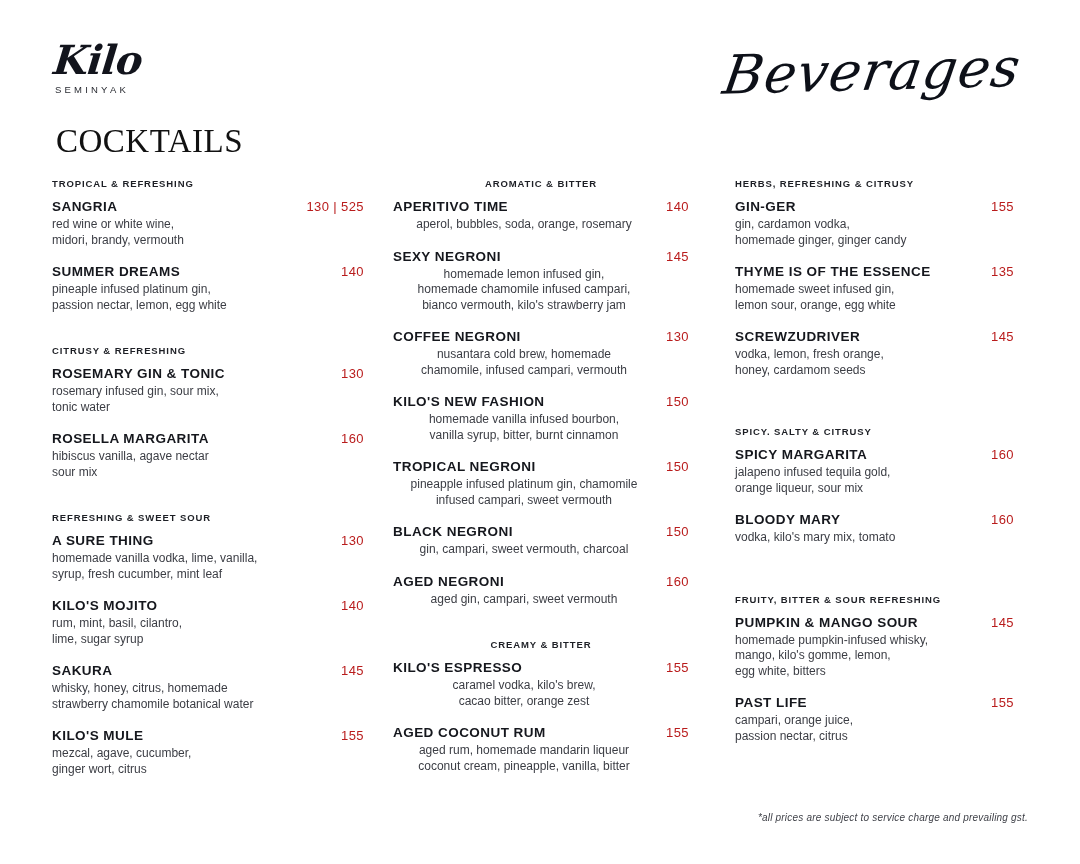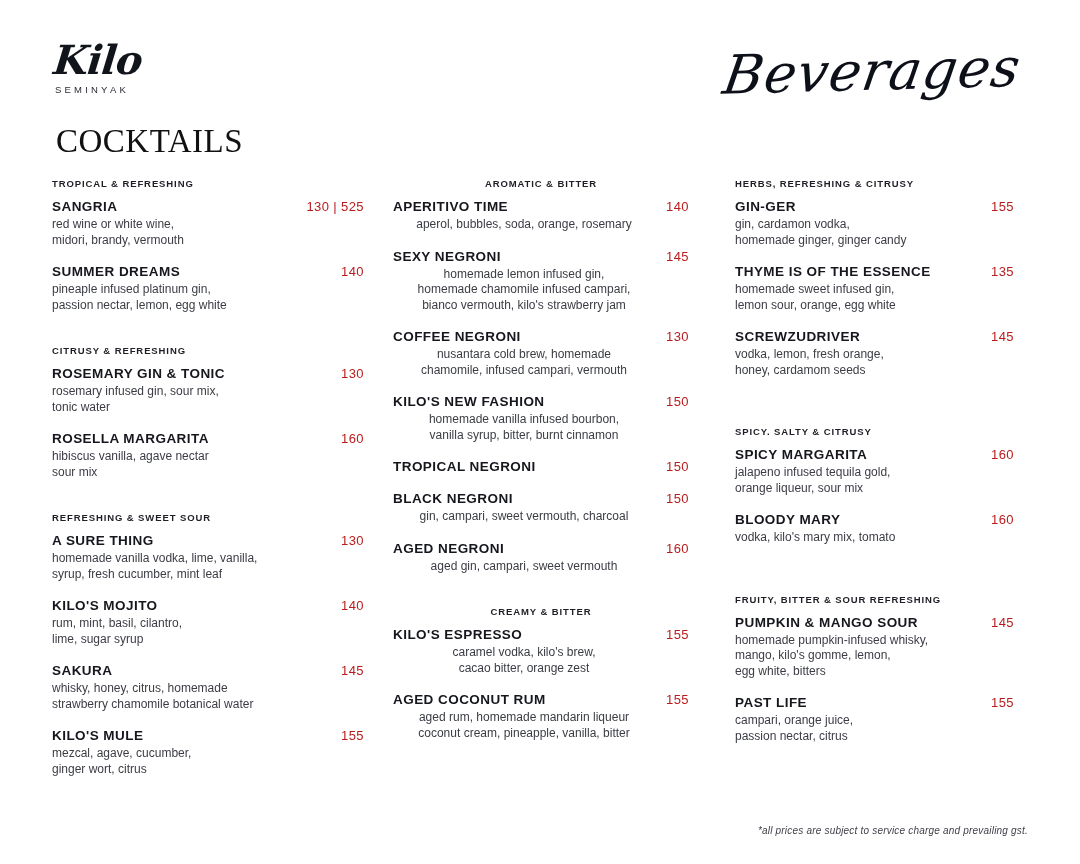--- a/index.html
+++ b/index.html
@@ -157,21 +157,21 @@
   }
 
   
   .gap-sm { height: 10px; }
   .gap-md { height: 26px; }
 
   
   .footnote {
     position: absolute;
     right: 52px;
-    bottom: 28px;
+    bottom: 41px;
     font-size: 10px;
     font-style: italic;
     font-weight: 400;
     letter-spacing: 0.2px;
     color: #3d3f46;
     text-align: right;
   }
 </style>
 </head>
 <body>
@@ -299,20 +299,22 @@
               <div class="item-price">150</div>
             </div>
             <div class="item-desc">homemade vanilla infused bourbon,
 vanilla syrup, bitter, burnt cinnamon</div>
           </div>
           <div class="item">
             <div class="item-head">
               <div class="item-name">TROPICAL NEGRONI</div>
               <div class="item-price">150</div>
             </div>
+            <div class="item-desc">pineapple infused platinum gin, chamomile
+infused campari, sweet vermouth</div>
           </div>
           <div class="item">
             <div class="item-head">
               <div class="item-name">BLACK NEGRONI</div>
               <div class="item-price">150</div>
             </div>
             <div class="item-desc">gin, campari, sweet vermouth, charcoal</div>
           </div>
           <div class="item">
             <div class="item-head">

